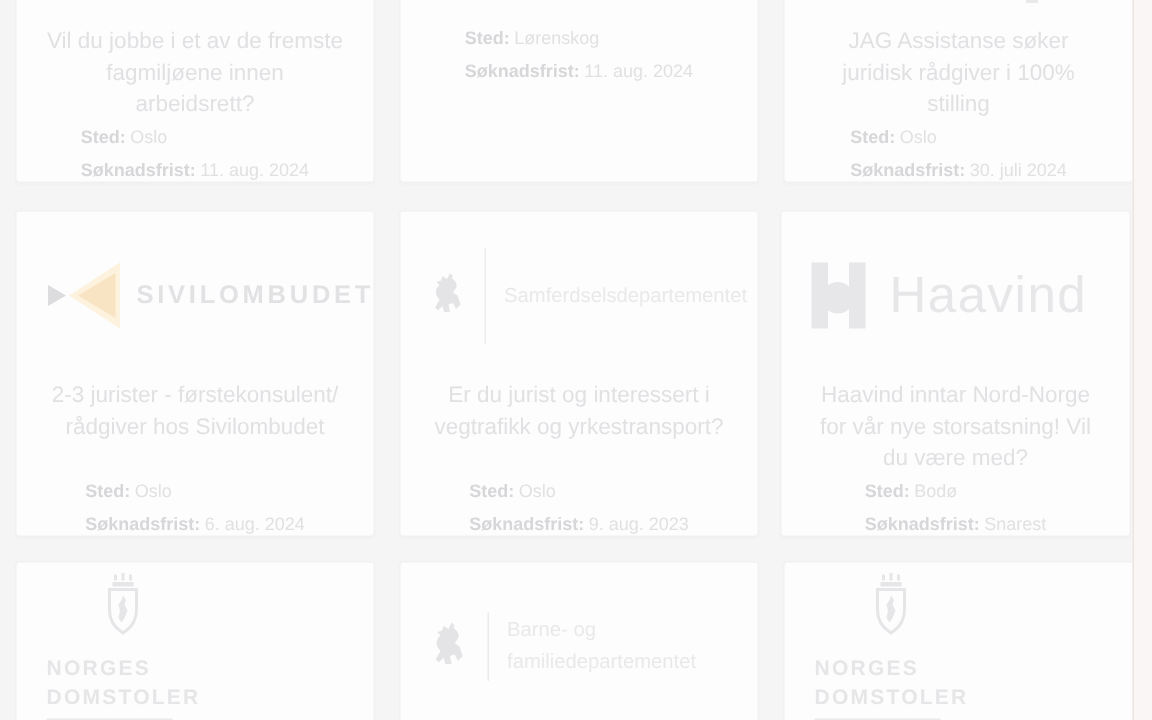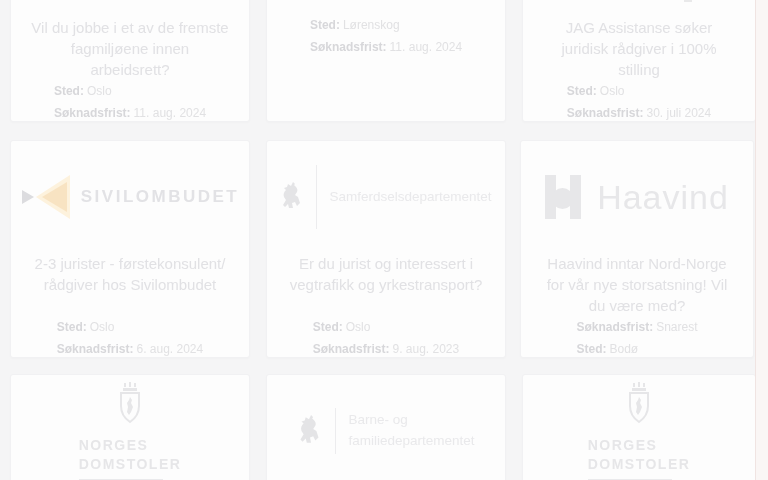--- a/index.html
+++ b/index.html
@@ -19,21 +19,21 @@
   .c2{left:266px;top:-96px;width:240px;height:218px;}
   .c3{left:522px;top:-96px;width:234px;height:218px;}
   .c4{left:10px;top:140px;width:240px;height:218px;}
   .c5{left:266px;top:140px;width:240px;height:218px;}
   .c6{left:520px;top:140px;width:234px;height:218px;}
   .c7{left:10px;top:374px;width:240px;height:218px;}
   .c8{left:266px;top:374px;width:240px;height:218px;}
   .c9{left:522px;top:374px;width:234px;height:218px;}
 
   .logo-zone{height:112px;flex:none;width:100%;display:flex;
-             align-items:center;justify-content:center;}
+             align-items:center;justify-content:flex-start;}
   .title{margin:0;font-size:15px;font-weight:400;color:var(--title-text);
          text-align:center;line-height:1.4;height:66px;flex:none;}
   .meta{text-align:left;font-size:12px;}
   .meta p{margin:0 0 6px;line-height:16px;}
   .lbl{font-weight:700;color:var(--label-text);margin-right:3px;}
   .val{color:var(--value-text);}
 
   
   .sivil-logo{display:flex;align-items:center;gap:10px;}
   .sivil-text{font-weight:700;font-size:17px;letter-spacing:2.5px;color:#e2e2e5;}
@@ -137,22 +137,22 @@
         <span class="haavind-mark">
             <i class="hl"></i>
             <i class="hc"></i>
             <i class="hr"></i>
           </span>
         <span class="haavind-text">Haavind</span>
       </div>
     </div>
     <h3 class="title">Haavind inntar Nord-Norge for vår nye storsatsning! Vil du være med?</h3>
     <div class="meta">
+      <p><span class="lbl">Sted:</span><span class="val">Bodø</span></p>
       <p><span class="lbl">Søknadsfrist:</span><span class="val">Snarest</span></p>
-      <p><span class="lbl">Sted:</span><span class="val">Bodø</span></p>
     </div>
   </article>
 
   <article class="card c7">
     <div class="logo-zone">
       <div class="dom-logo">
         <svg class="dom-shield" width="34" height="50" viewBox="0 0 34 50">
           <path d="M12 3v4M17 2v5M22 3v4" stroke="#e6e6e8" stroke-width="2" fill="none"></path>
           <rect x="10" y="8" width="14" height="3" fill="#e6e6e8"></rect>
           <path d="M8 13h18v13c0 10-6 14-9 16-3-2-9-6-9-16z" fill="none" stroke="#e6e6e8" stroke-width="2"></path>

